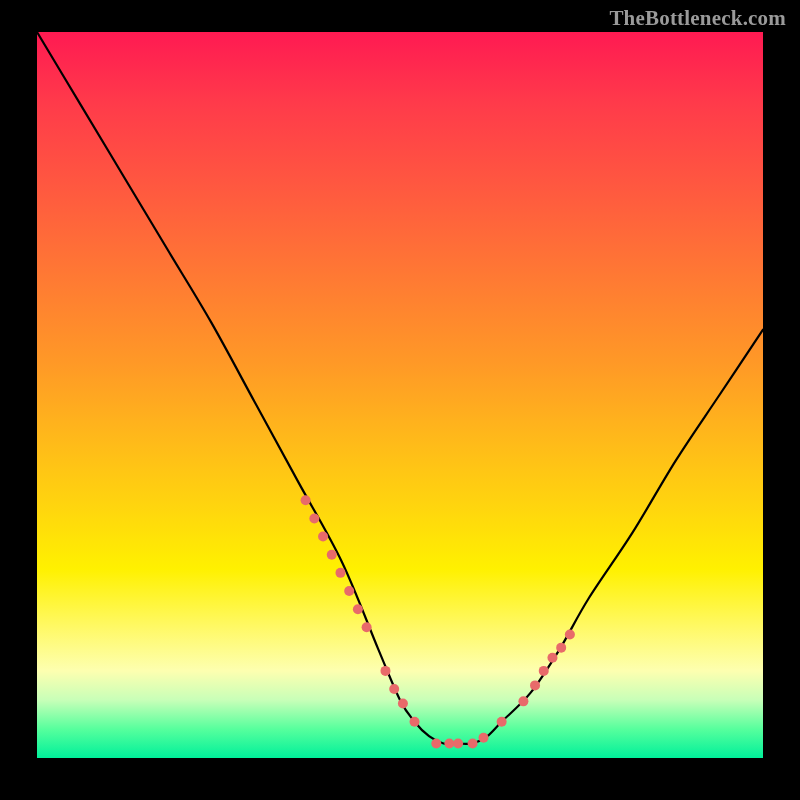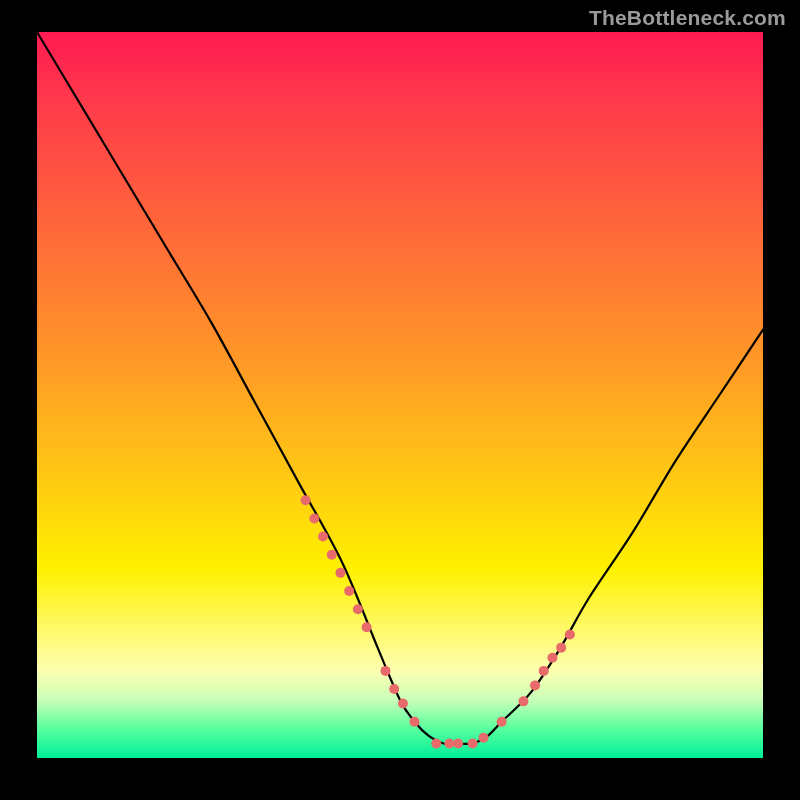--- a/index.html
+++ b/index.html
@@ -11,20 +11,21 @@
     overflow: hidden;
     font-family: Arial, Helvetica, sans-serif;
   }
   .frame {
     position: absolute;
     left: 0;
     top: 0;
     width: 800px;
     height: 800px;
     background: #000;
+    font-family: Liberation Serif, serif;
   }
   .plot {
     position: absolute;
     left: 37px;
     top: 32px;
     width: 726px;
     height: 726px;
     
     background: linear-gradient(
       to bottom,

